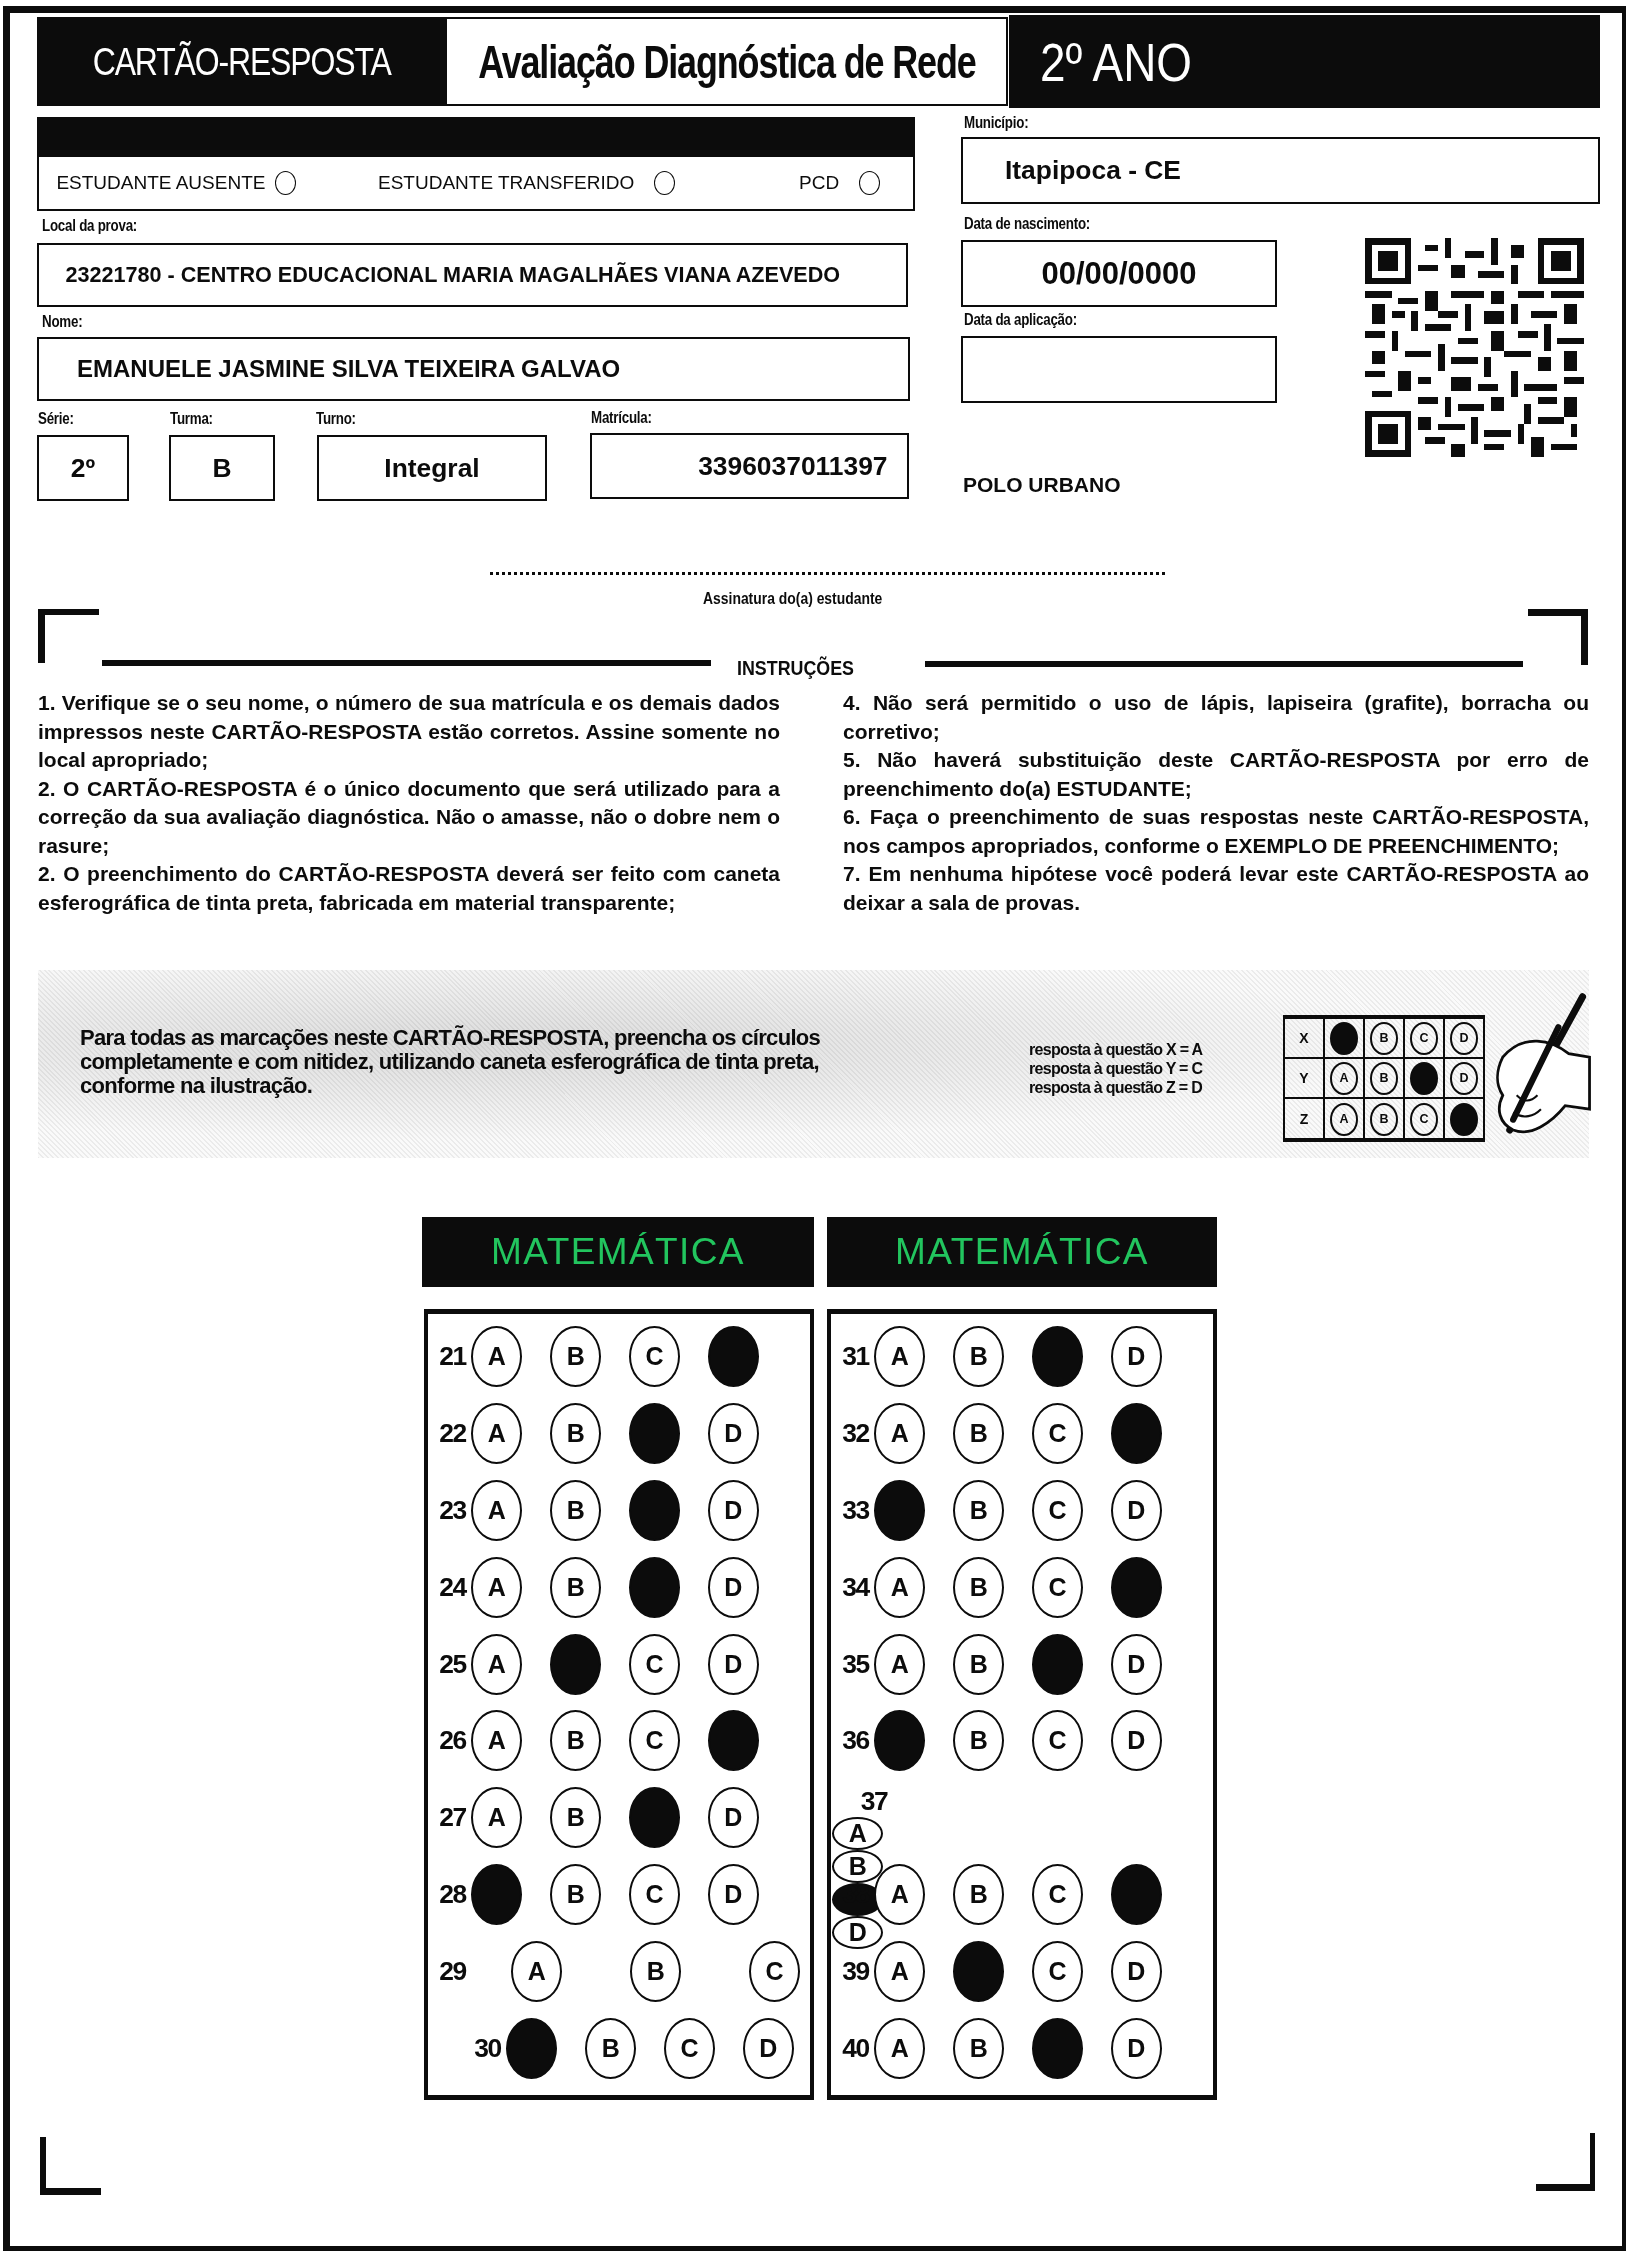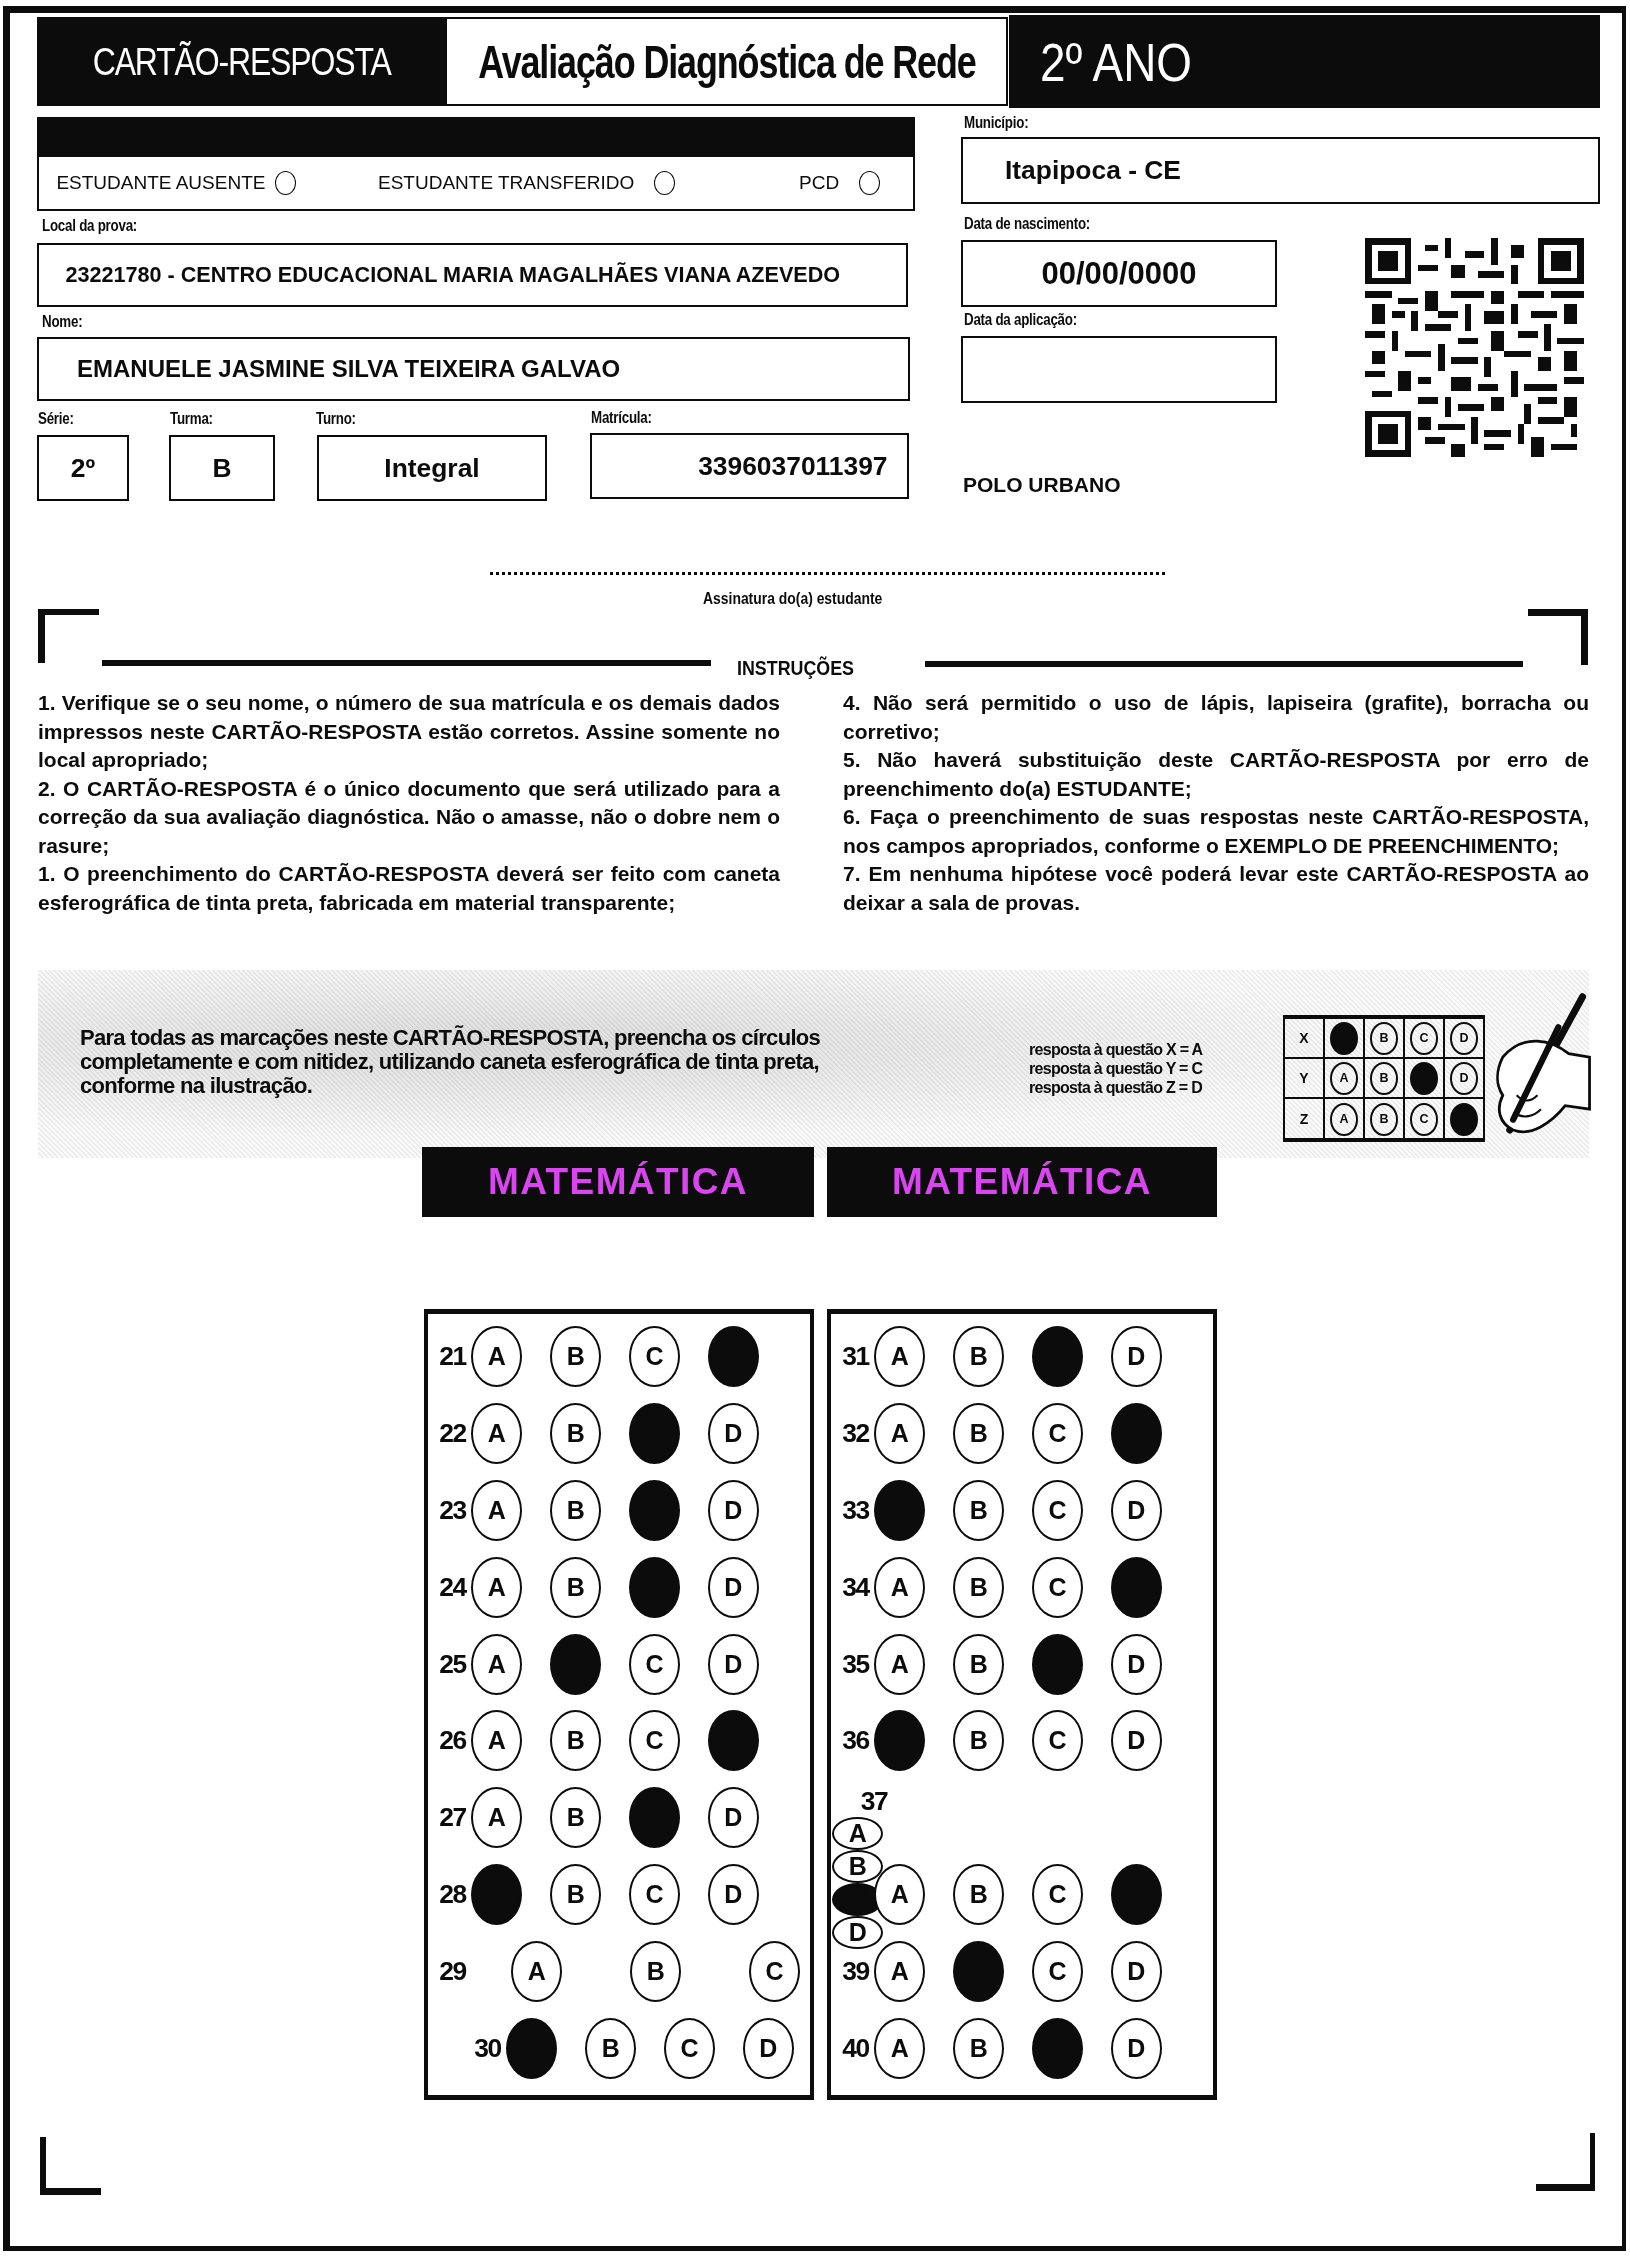--- a/index.html
+++ b/index.html
@@ -67,21 +67,21 @@
   .example-legend { left: 1029px; top: 1040px; font-size: 16px; font-weight:bold; line-height: 19px; letter-spacing:-0.7px; }
   .ex-grid { left: 1283px; top: 1015px; width: 202px; height: 127px; border-top: 4.2px solid #0c0c0c; border-bottom: 4.2px solid #0c0c0c; border-left: 2.1px solid #0c0c0c; }
   .ex-row { display:flex; height: 40px; border-bottom: 2.1px solid #0c0c0c; }
   .ex-row:last-child { border-bottom: none; }
   .ex-cell { width: 40px; border-right: 2.1px solid #0c0c0c; display:flex; align-items:center; justify-content:center; font-size: 14px; font-weight:bold; }
   .ex-bubble { width: 28px; height: 33px; border-radius:50%; border: 2.1px solid #0c0c0c; display:flex; align-items:center; justify-content:center; font-size:12.5px; font-weight:bold; }
   .ex-bubble.filled { background:#0c0c0c; }
   .hand { left: 1475px; top: 991px; width: 118px; height: 160px; }
 
   
-  .sec-head { top: 1147px; height: 70px; background:#0c0c0c; color:#d946ef; font-size: 37px; display:flex; align-items:center; justify-content:center; letter-spacing: 1.4px; font-weight: bold; }
+  .sec-head { top: 1217px; height: 70px; background:#0c0c0c; color:#22c55e; font-size: 37px; display:flex; align-items:center; justify-content:center; letter-spacing: 1.4px; }
   .ans-box { top: 1309px; height: 791px; border: 4.2px solid #0c0c0c; border-top-width: 5.6px; border-bottom-width: 5.6px; background:#fff; }
   .ans-row { position:absolute; left: 0; height: 63px; display:flex; align-items:center; }
   .qnum { width: 42px; font-size: 26.4px; font-weight:bold; text-align:right; padding-right: 4.2px; letter-spacing:-1.4px; }
   .bubble { width: 51px; height: 61px; border-radius: 50%; border: 2.8px solid #0c0c0c; margin-left: 1.4px; margin-right: 26.4px;
      display:flex; align-items:center; justify-content:center; font-size: 25px; font-weight:bold; background:#fff; }
   .bubble.filled { background:#0c0c0c; color: transparent; }
 </style>
 </head>
 <body>
 
@@ -238,21 +238,21 @@
 <div class="abs corner" style="left:1590px; top:2133px; width:4.9px; height:57px;"></div>
 <div class="abs corner" style="left:1536px; top:2184px; width:59px; height:7px;"></div>
 
 <div class="abs instr-rule" style="left:102px; top:660px; width:609px;"></div>
 <div class="abs instr-title"><span>INSTRUÇÕES</span></div>
 <div class="abs instr-rule" style="left:925px; top:661px; width:598px;"></div>
 
 <div class="abs instr-col" style="left:38px; top:689px; width:742px;">
   <p>1. Verifique se o seu nome, o número de sua matrícula e os demais dados impressos neste CARTÃO-RESPOSTA estão corretos. Assine somente no local apropriado;</p>
   <p>2. O CARTÃO-RESPOSTA é o único documento que será utilizado para a correção da sua avaliação diagnóstica. Não o amasse, não o dobre nem o rasure;</p>
-  <p>1. O preenchimento do CARTÃO-RESPOSTA deverá ser feito com caneta esferográfica de tinta preta, fabricada em material transparente;</p>
+  <p>2. O preenchimento do CARTÃO-RESPOSTA deverá ser feito com caneta esferográfica de tinta preta, fabricada em material transparente;</p>
 </div>
 <div class="abs instr-col" style="left:843px; top:689px; width:746px;">
   <p>4. Não será permitido o uso de lápis, lapiseira (grafite), borracha ou corretivo;</p>
   <p>5. Não haverá substituição deste CARTÃO-RESPOSTA por erro de preenchimento do(a) ESTUDANTE;</p>
   <p>6. Faça o preenchimento de suas respostas neste CARTÃO-RESPOSTA, nos campos apropriados, conforme o EXEMPLO DE PREENCHIMENTO;</p>
   <p>7. Em nenhuma hipótese você poderá levar este CARTÃO-RESPOSTA ao deixar a sala de provas.</p>
 </div>
 
 <div class="abs example"></div>
 <div class="abs example-text">Para todas as marcações neste CARTÃO-RESPOSTA, preencha os círculos completamente e com nitidez, utilizando caneta esferográfica de tinta preta, conforme na ilustração.</div>

